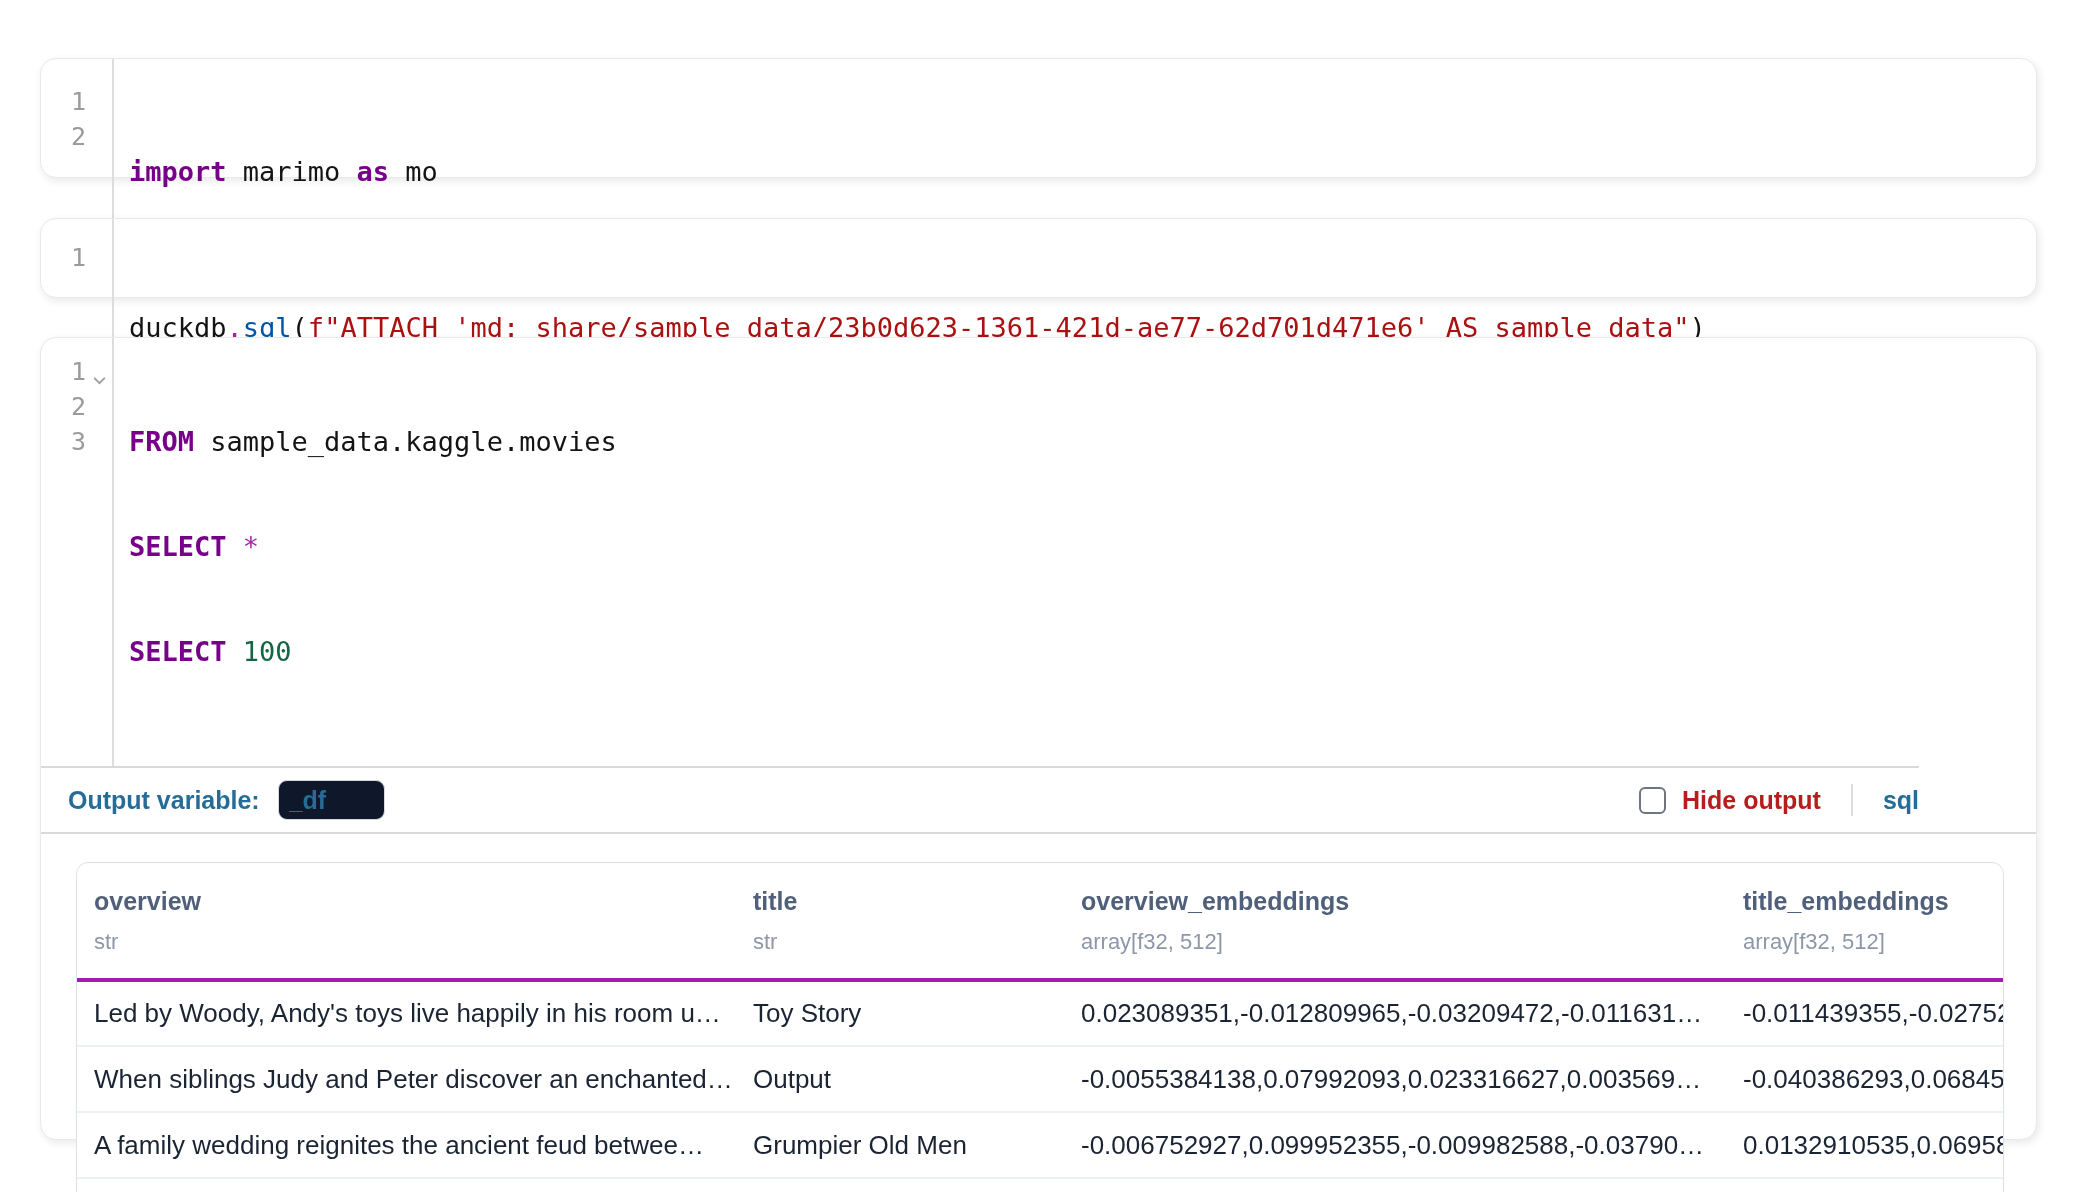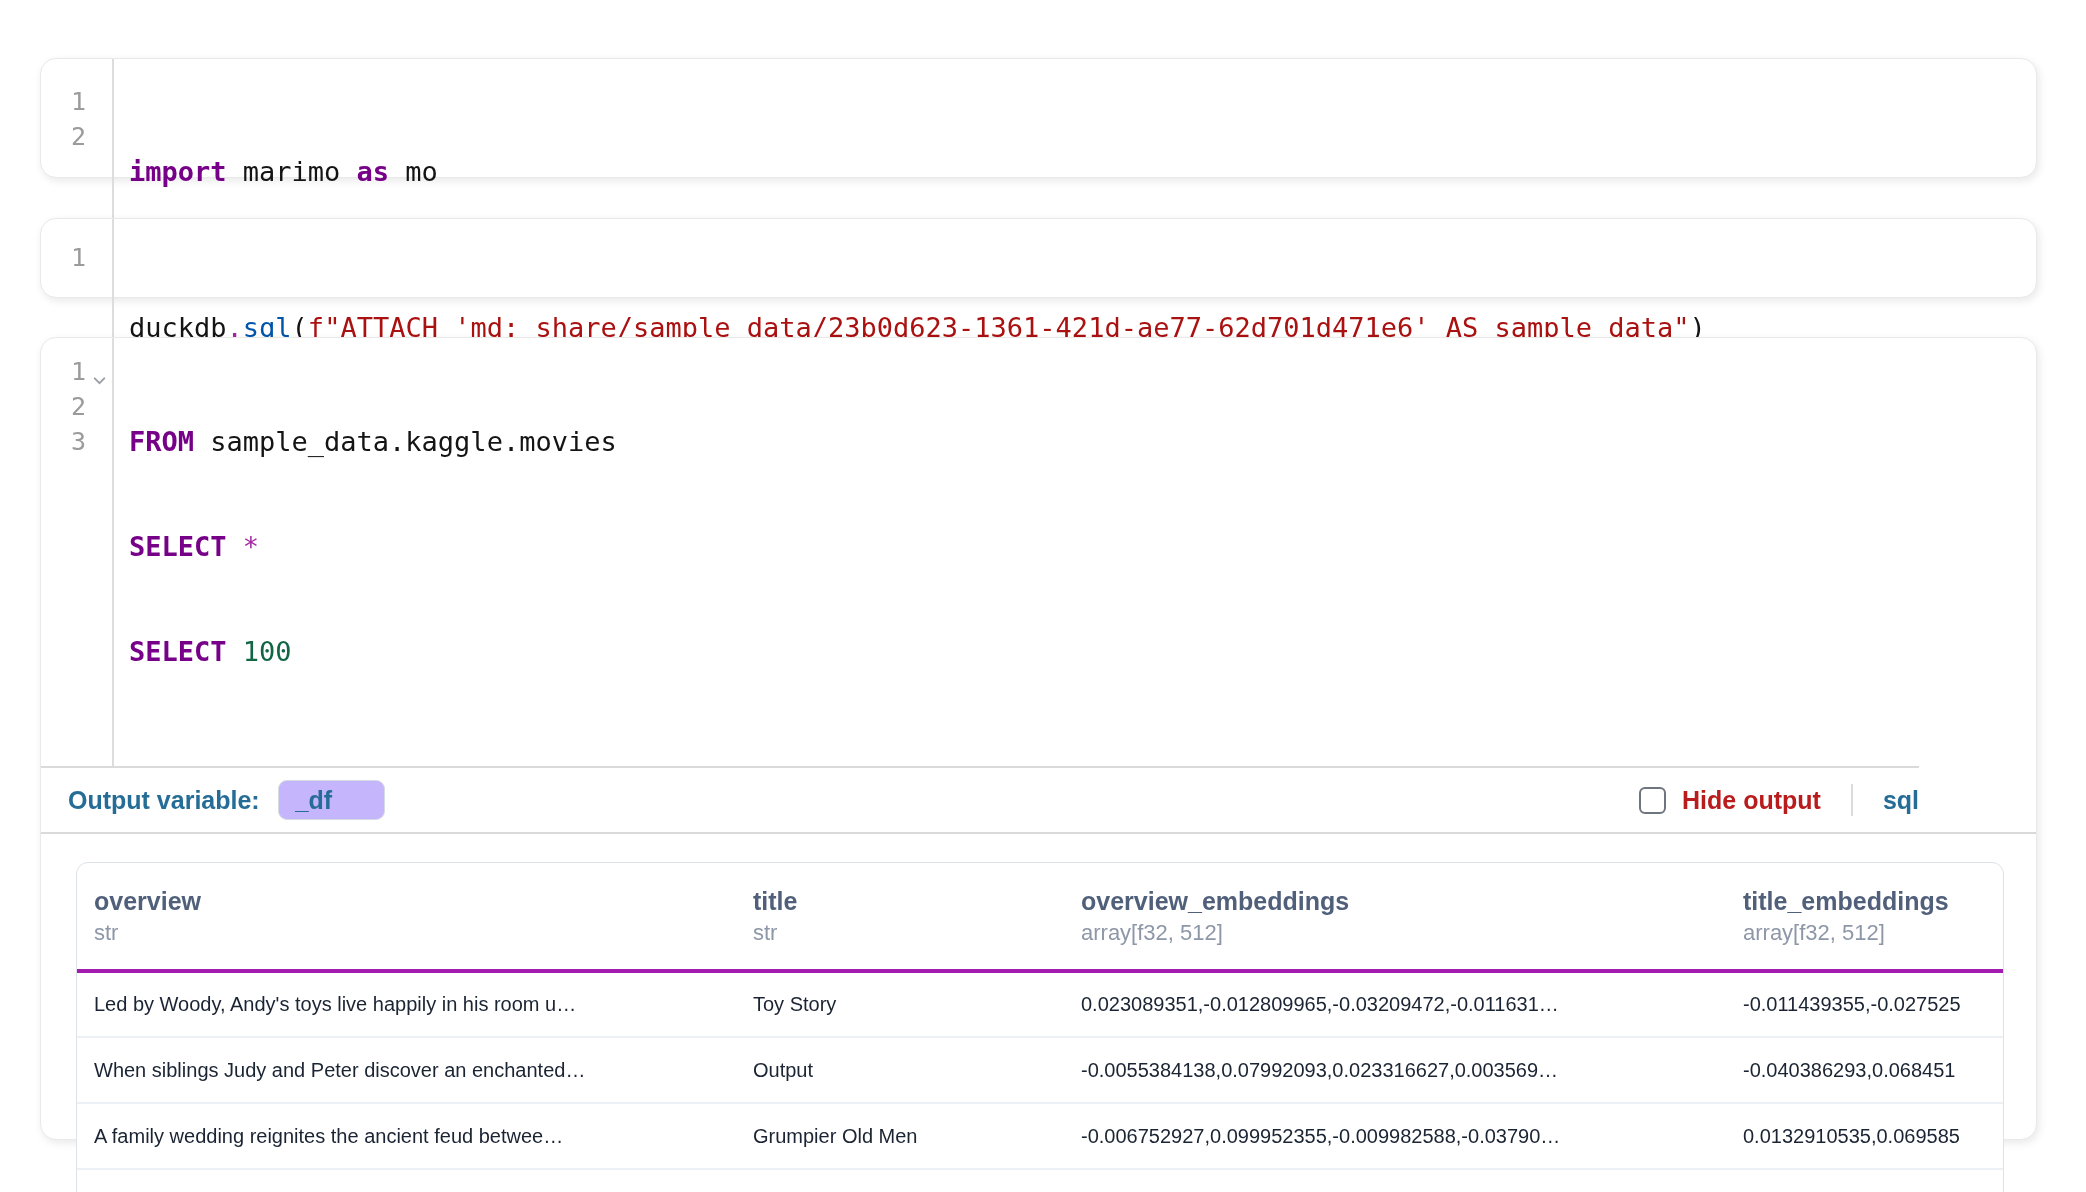--- a/index.html
+++ b/index.html
@@ -43,22 +43,22 @@
   .divider-top { border-top:2px solid #dadada; width:1878px; }
   .divider-full { border-top:2px solid #dadada; width:100%; }
 
   .outvar-row {
     height:64px; display:flex; align-items:center;
     padding-left:27px; padding-right:117px;
   }
   .outvar-label { font-size:25px; font-weight:bold; color:#256d97; }
   .outvar-input {
     margin-left:18px; width:107px; height:40px; border:1.5px solid #d5dbe2;
-    border-radius:9px; padding:0 0 0 16px; font-family:"Liberation Sans",sans-serif;
-    font-size:25px; font-weight:bold; color:#256d97; outline:none; background:#c4b5fd;
+    border-radius:9px; padding:0 0 0 10px; font-family:"Liberation Sans",sans-serif;
+    font-size:25px; font-weight:bold; color:#256d97; outline:none; background:#0f172a;
   }
   .outvar-spacer { flex:1; }
   .hide-output-group { display:flex; align-items:center; }
   .checkbox {
     width:27px; height:27px; border:2.5px solid #6e757e; border-radius:6px;
     background:#fff; cursor:pointer;
   }
   .hide-output-label { margin-left:16px; font-size:25px; font-weight:bold; color:#b91c1c; }
   .vsep { width:2px; height:32px; background:#dcdcdc; margin:0 30px; }
   .lang-label { font-size:25px; font-weight:bold; color:#256d97; }
@@ -67,23 +67,23 @@
   .table-card {
     border:1.5px solid #dde2e9; border-radius:12px; overflow:hidden; background:#fff;
   }
   table { width:100%; border-collapse:collapse; table-layout:fixed; }
   col.c1{width:659px;} col.c2{width:328px;} col.c3{width:662px;}
   th {
     text-align:left; vertical-align:top; padding:24px 8px 24px 17px;
     border-bottom:4px solid #a21caf;
   }
   .col-name { font-size:25px; font-weight:bold; color:#51607a; line-height:28px; }
-  .col-type { font-size:22px; font-weight:normal; color:#8d97a8; margin-top:6px; line-height:24px; }
+  .col-type { font-size:22px; font-weight:normal; color:#8d97a8; margin-top:15px; line-height:24px; }
   td {
-    height:66px; padding:0 8px 0 17px; font-size:20px; color:#1b2433;
+    height:66px; padding:0 8px 0 17px; font-size:26px; color:#1b2433;
     white-space:nowrap; overflow:hidden; border-top:2px solid #edf1f6;
   }
   tbody tr:first-child td { border-top:none; }
 </style>
 </head>
 <body>
 
 <div class="cell" id="cell-1">
   <div class="code-wrap pt-2line">
     <div class="gutter">

